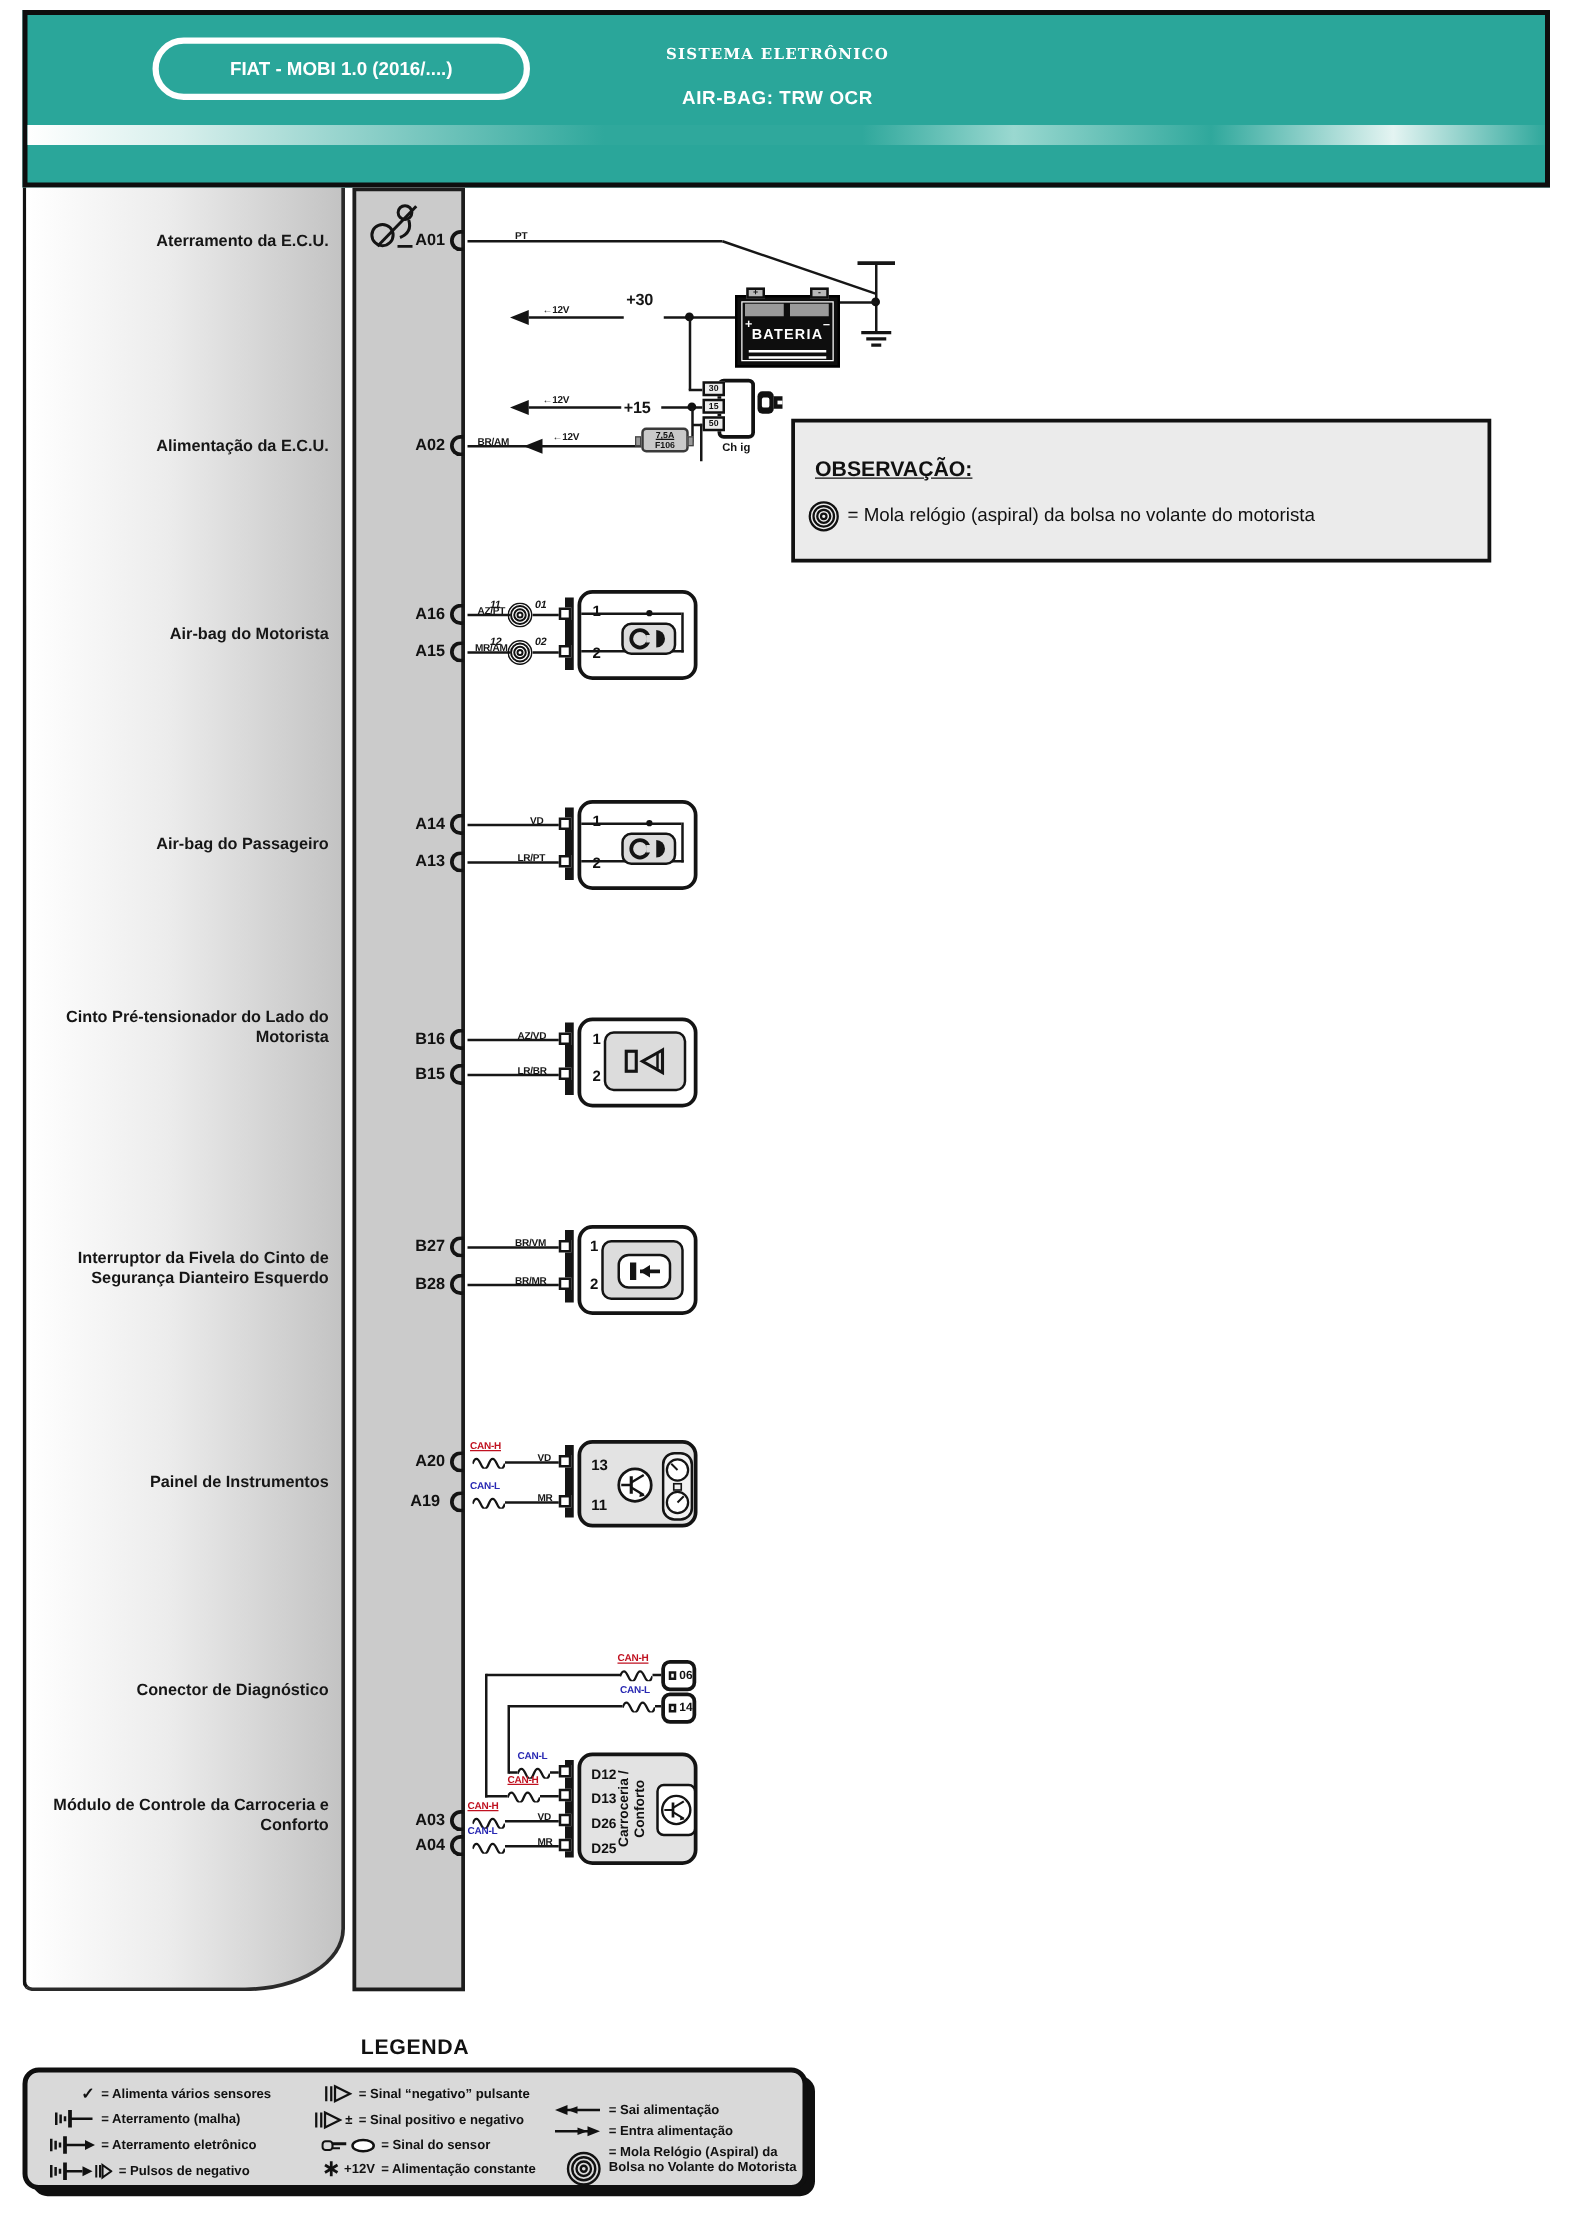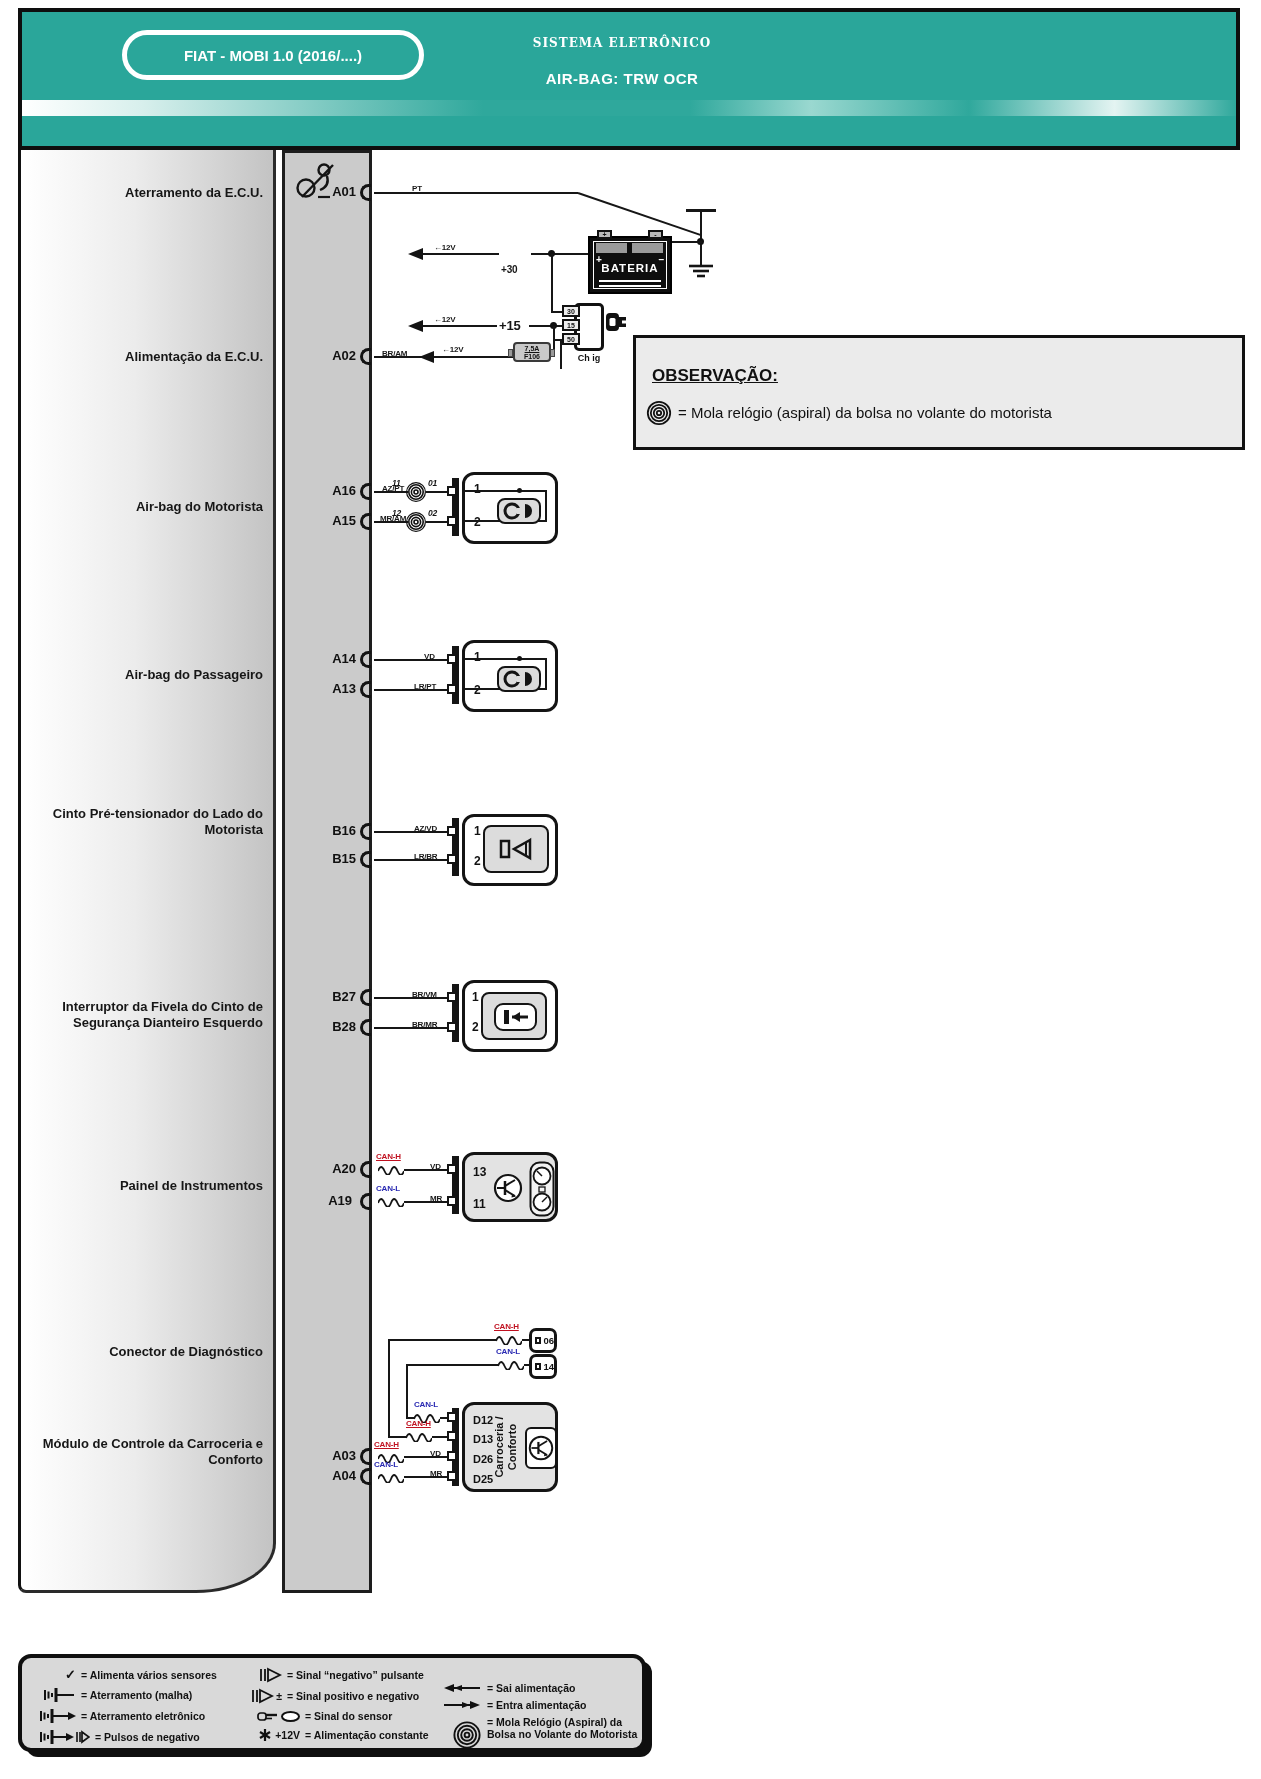--- a/index.html
+++ b/index.html
@@ -74,21 +74,21 @@
           color:#111; line-height:1.1; padding-top:1px; }
   .fuse u { display:block; }
   .ftab { position:absolute; width:5px; height:8px; background:#9a9a9a; border:1px solid #444; }
   .swbody { position:absolute; left:574px; top:303px; width:30px; height:48px; border:3px solid #111;
             border-radius:5px; background:#fff; }
   .term { position:absolute; left:562px; width:18px; height:12px; border:2px solid #111; background:#ededed;
           font-size:7px; font-weight:bold; display:flex; align-items:center; justify-content:center; color:#111; }
   .chig { position:absolute; left:566px; top:353px; width:46px; text-align:center; font-weight:bold; font-size:9px; color:#111; }
 
   
-  .obs { position:absolute; left:633px; top:335px; width:612px; height:115px; background:#ebebeb; border:3px solid #111; }
+  .obs { position:absolute; left:633px; top:335px; width:560px; height:115px; background:#ebebeb; border:3px solid #111; }
   .obs h3 { position:absolute; left:16px; top:28px; font-size:17px; text-decoration:underline; color:#111; }
   .obs p { position:absolute; left:42px; top:66px; font-size:15px; color:#111; }
 
   
   .dlc { position:absolute; left:529px; width:28px; height:25px; border:3px solid #141414; border-radius:7px;
          background:#fff; display:flex; align-items:center; gap:2px; padding-left:3px; }
   .dlcpin { width:7px; height:7px; border:2px solid #141414; background:#fff; }
   .dlcnum { font-weight:bold; font-size:9.5px; color:#111; }
 
   .bcm-rot { position:absolute; left:506px; top:1447px; width:86px; text-align:center; font-weight:bold;
@@ -179,21 +179,21 @@
   <div class="dot" style="left:697px;top:238px"></div>
   <svg width="26" height="16" viewBox="0 0 26 16" style="position:absolute;left:688px;top:264px">
     <line x1="1" y1="2" x2="25" y2="2" stroke="#141414" stroke-width="2.6"></line>
     <line x1="5" y1="7" x2="21" y2="7" stroke="#141414" stroke-width="2.6"></line>
     <line x1="9" y1="12" x2="17" y2="12" stroke="#141414" stroke-width="2.6"></line>
   </svg>
 
   <div class="arrL" style="left:408px;top:248px"></div>
   <div class="wl" style="left:434px;top:243px">←12V</div>
   <div class="w" style="left:423px;top:253px;width:76px"></div>
-  <div class="wl" style="left:501px;top:264px;font-size:10px">+30</div>
+  <div class="wl" style="left:501px;top:232px;font-size:13px">+30</div>
   <div class="w" style="left:531px;top:253px;width:69px"></div>
   <div class="dot" style="left:548px;top:250px"></div>
   <div class="v" style="left:599px;top:238px;height:16px"></div>
   <div class="w" style="left:660px;top:241px;width:42px"></div>
 
   <div class="battery">
     <div class="bat-tab" style="left:7px">+</div>
     <div class="bat-tab" style="right:7px">-</div>
     <div class="bat-cell" style="left:6px"></div>
     <div class="bat-cell" style="left:42px"></div>
@@ -471,20 +471,21 @@
         <line x1="4" y1="15" x2="12" y2="15" stroke="#141414" stroke-width="2"></line>
         <path d="M19 21 l4 2.5 l-4.5 1 z" fill="#141414"></path>
       </svg>
     </div>
   </div>
   <div class="bcm-rot">
     <span>Carroceria /</span><br>
     <span>Conforto</span>
   </div>
 
+  <div class="leg-title">LEGENDA</div>
   <div class="leg-box">
 
     <div class="leg-col" style="left:12px;top:9px">
       <div class="lrow">
         <span class="lic" style="width:42px">
             <span class="check">✓</span>
           </span>
         <span>= Alimenta vários sensores</span>
       </div>
       <div class="lrow">

